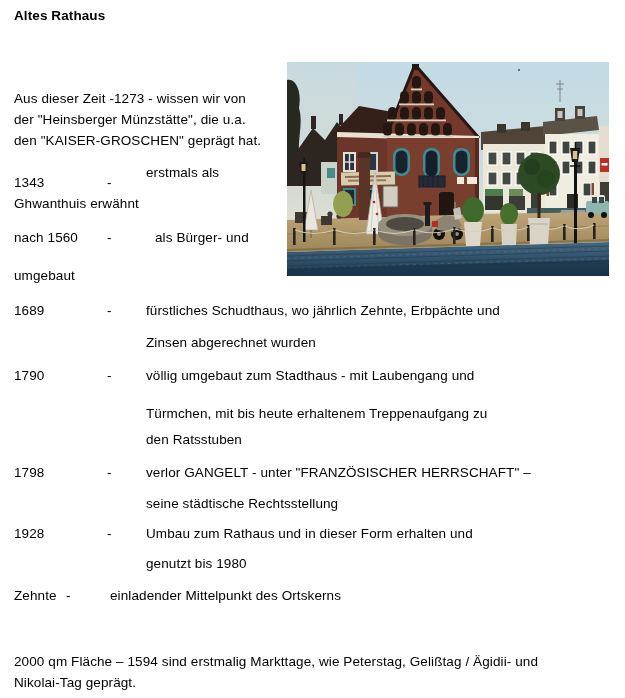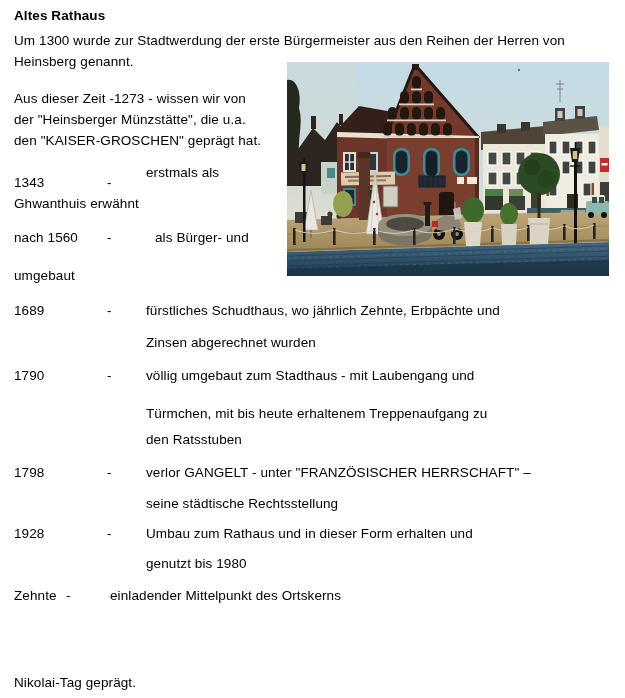--- a/index.html
+++ b/index.html
@@ -30,22 +30,20 @@
   }
   .photo svg { display: block; width: 100%; height: 100%; }
 </style>
 </head>
 <body>
 
 <div class="page">
 
   <span class="ln bold" style="left:14px; top:7px;">Altes Rathaus</span>
 
-  <span class="ln" style="left:14px; top:32px;">Um 1300 wurde zur Stadtwerdung der erste Bürgermeister aus den Reihen der Herren von</span>
-  <span class="ln" style="left:14px; top:53px;">Heinsberg genannt.</span>
 
   <span class="ln" style="left:14px; top:90px;">Aus dieser Zeit -1273 - wissen wir von</span>
   <span class="ln" style="left:14px; top:111px;">der "Heinsberger Münzstätte", die u.a.</span>
   <span class="ln" style="left:14px; top:132px;">den "KAISER-GROSCHEN" geprägt hat.</span>
 
   <span class="ln" style="left:14px; top:174px;">1343</span>
   <span class="ln" style="left:107px; top:174px;">-</span>
   <span class="ln" style="left:146px; top:164px;">erstmals als</span>
   <span class="ln" style="left:14px; top:195px;">Ghwanthuis erwähnt</span>
 
@@ -73,20 +71,21 @@
   <span class="ln" style="left:14px; top:525px;">1928</span>
   <span class="ln" style="left:107px; top:525px;">-</span>
   <span class="ln" style="left:146px; top:525px;">Umbau zum Rathaus und in dieser Form erhalten und</span>
   <span class="ln" style="left:146px; top:555px;">genutzt bis 1980</span>
 
   <span class="ln" style="left:14px; top:587px;">Zehnte</span>
   <span class="ln" style="left:66px; top:587px;">-</span>
   <span class="ln" style="left:110px; top:587px;">einladender Mittelpunkt des Ortskerns</span>
 
 
+  <span class="ln" style="left:14px; top:653px;">2000 qm Fläche – 1594 sind erstmalig Markttage, wie Peterstag, Gelißtag / Ägidii- und</span>
   <span class="ln" style="left:14px; top:674px;">Nikolai-Tag geprägt.</span>
 
   <div class="photo">
     <svg viewBox="0 0 322 214" preserveAspectRatio="none">
       <defs>
         <linearGradient id="sky" x1="0" y1="0" x2="0" y2="1">
           <stop offset="0" stop-color="#c3dbe6"></stop>
           <stop offset="0.7" stop-color="#cfdcd9"></stop>
           <stop offset="1" stop-color="#e2ddcd"></stop>
         </linearGradient>

